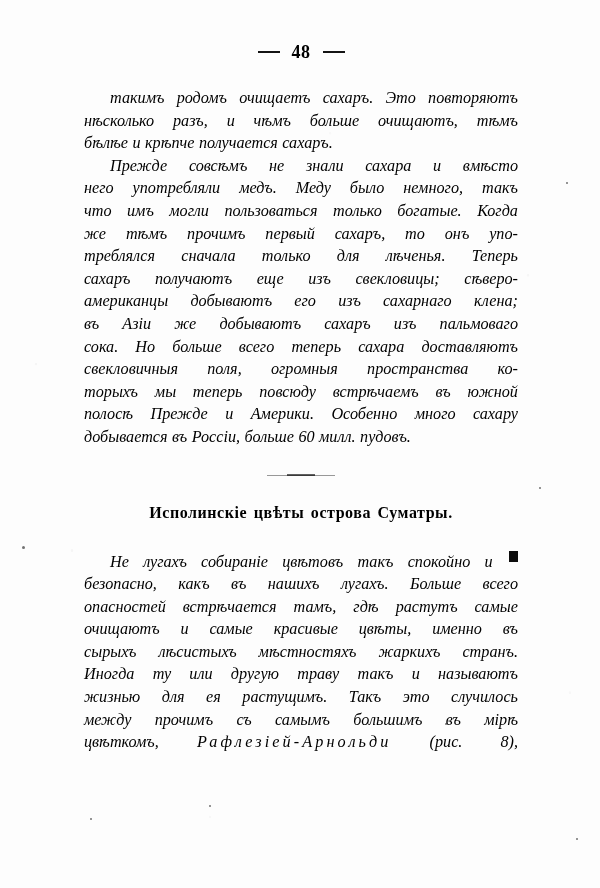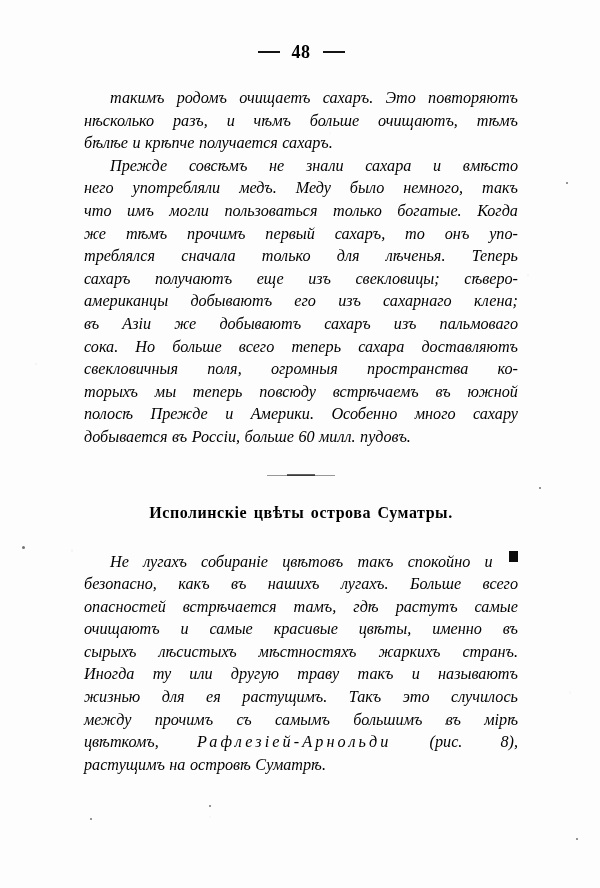--- a/index.html
+++ b/index.html
@@ -379,16 +379,15 @@
         <span>большимъ</span>
         <span>въ</span>
         <span>мiрѣ</span>
       </span>
     <span class="ln j">
         <span>цвѣткомъ,</span>
         <span class="spaced">Рафлезiей-Арнольди</span>
         <span>(рис.</span>
         <span>8),</span>
       </span>
-    <span class="ln last">растущимъ на островѣ Суматрѣ.</span>
   </p>
 
 </div>
 
 </body></html>

